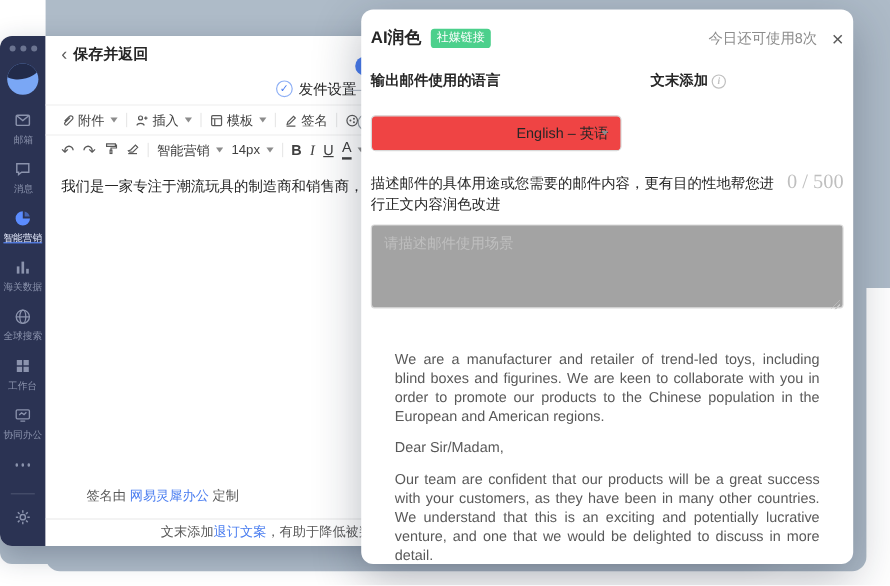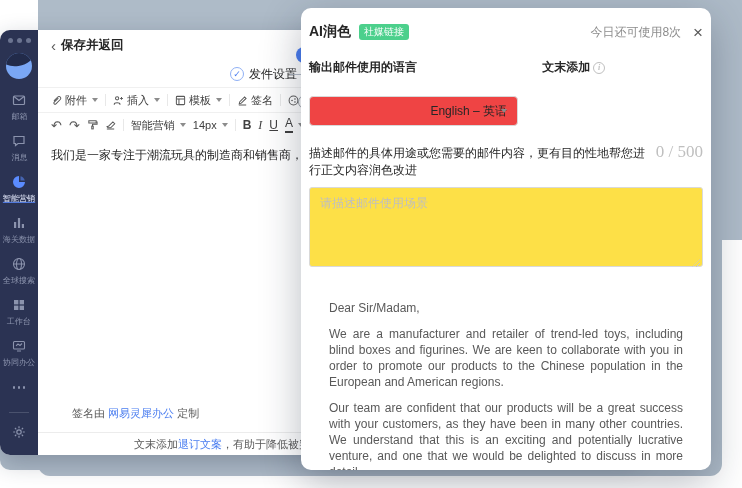--- a/index.html
+++ b/index.html
@@ -75,22 +75,22 @@
   .form-row { display:flex; gap:24px; margin-top:18px; }
   .form-col-lang { flex:1.3; }
   .form-col-tone { flex:1; }
   .field-label { font-size:12px; color:#262626; margin-bottom:20px; display:flex; align-items:center; gap:3px;font-weight:bold; }
   .info-circle { width:12px; height:12px; border-radius:50%; border:1px solid #bfbfbf; color:#bfbfbf; font-size:8px; display:inline-flex; align-items:center; justify-content:center; font-family:"Liberation Serif", serif; font-style:italic; }
   .select { height:30px; border:1px solid #d9d9d9; border-radius:4px; display:flex; align-items:center; padding:0 10px; font-size:12px; color:#262626; cursor:pointer; background:#ef4444; position:relative;justify-content:flex-end; }
   .select .caret-down { position:absolute; right:10px; }
   .desc-row { display:flex; align-items:baseline; margin-top:16px;font-family:Liberation Serif, serif; }
   .desc-label { font-size:12px; color:#262626; flex:1; }
   .desc-counter { font-size:17px; color:#bfbfbf; margin-left:10px; white-space:nowrap; }
-  .textarea { margin-top:8px; height:80px; border:1px solid #d9d9d9; border-radius:3px; width:100%; resize:none;
-              font-family:"Liberation Sans", sans-serif; font-size:12px; color:#262626; padding:7px 10px; outline:none; position:relative; background:#fde047; }
+  .textarea { margin-top:8px; height:70px; border:1px solid #d9d9d9; border-radius:3px; width:100%; resize:none;
+              font-family:"Liberation Sans", sans-serif; font-size:12px; color:#262626; padding:7px 10px; outline:none; position:relative; background:#a3a3a3; }
   .textarea::placeholder { color:#bfbfbf; }
   .ta-wrap { position:relative; }
   .ta-handle { position:absolute; right:3px; bottom:4px; width:8px; height:8px; pointer-events:none;
                background:repeating-linear-gradient(135deg, transparent 0 2px, #c9c9c9 2px 3px); clip-path:polygon(100% 0, 100% 100%, 0 100%); }
   .email { margin-top:29px; padding:0 28px; font-size:12px; color:#595959; line-height:16px; text-align:justify; }
   .email p { margin:0 0 10px; }
 </style>
 </head>
 <body>
 
@@ -375,21 +375,21 @@
         <span class="desc-label">描述邮件的具体用途或您需要的邮件内容，更有目的性地帮您进行正文内容润色改进</span>
         <span class="desc-counter">0 / 500</span>
       </div>
       <div class="ta-wrap">
         <textarea class="textarea" placeholder="请描述邮件使用场景" style=""></textarea>
         <span class="ta-handle"></span>
       </div>
     </div>
 
     <div class="email">
+      <p>We are a manufacturer and retailer of trend-led toys, including blind boxes and figurines. We are keen to collaborate with you in order to promote our products to the Chinese population in the European and American regions.</p>
       <p>Dear Sir/Madam,</p>
-      <p>We are a manufacturer and retailer of trend-led toys, including blind boxes and figurines. We are keen to collaborate with you in order to promote our products to the Chinese population in the European and American regions.</p>
       <p>Our team are confident that our products will be a great success with your customers, as they have been in many other countries. We understand that this is an exciting and potentially lucrative venture, and one that we would be delighted to discuss in more detail.</p>
       <p>Please do not hesitate to contact us if you would like any additional information about our products or company.</p>
 
     </div>
   </div>
 
 </div>
 
 </body></html>

